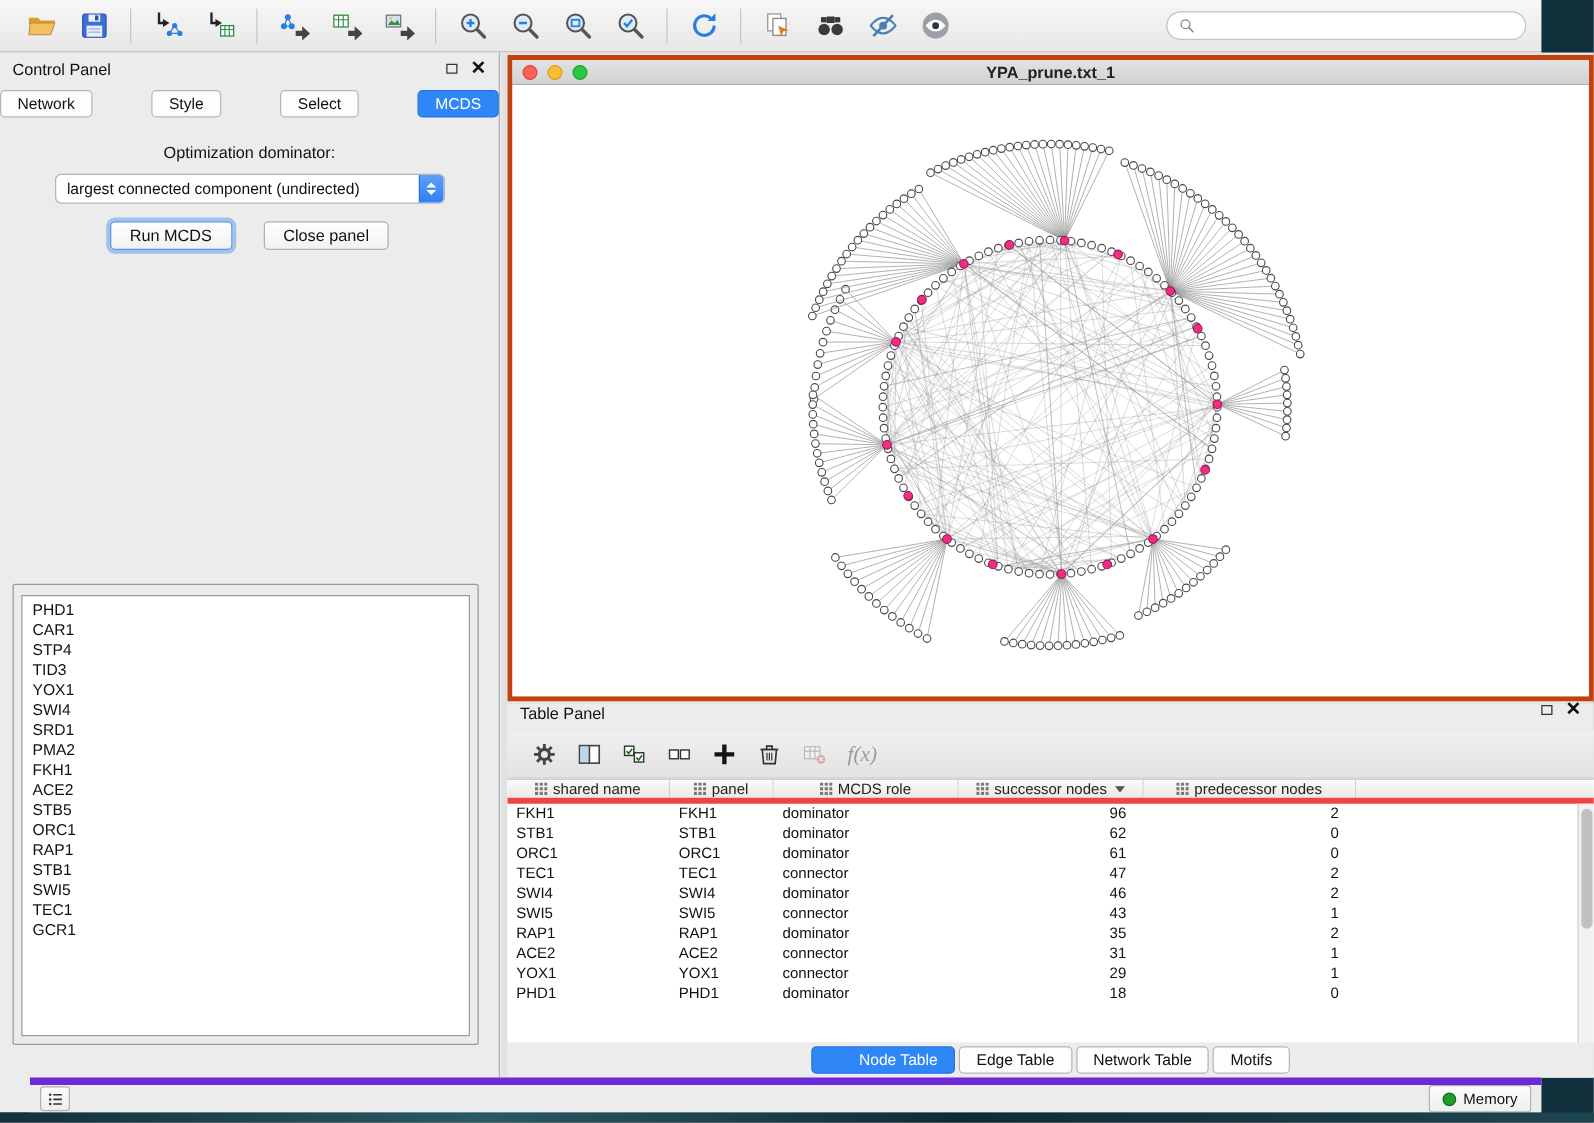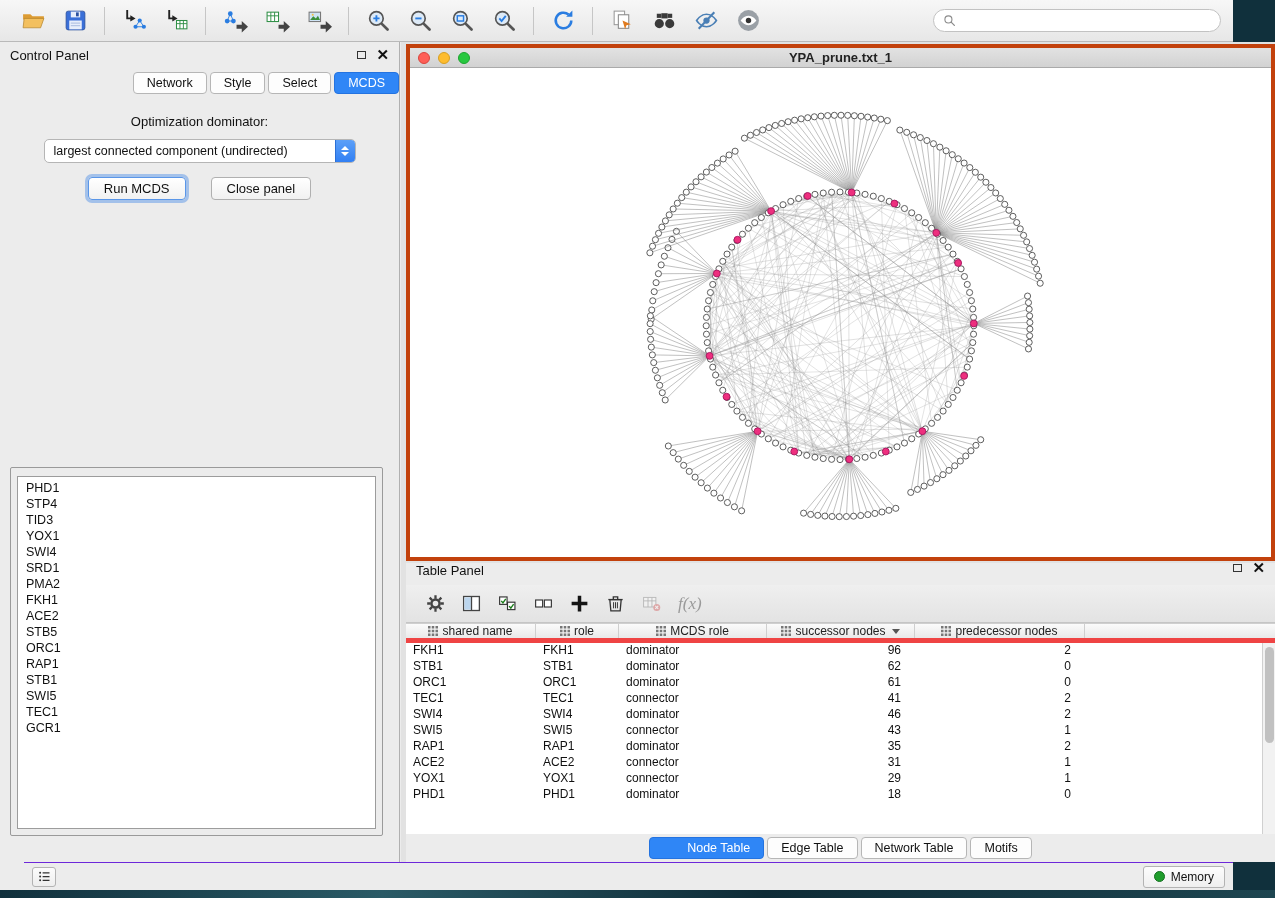--- a/index.html
+++ b/index.html
@@ -25,21 +25,21 @@
     font-family:"Liberation Sans",sans-serif; }
 
   
   .control-panel { position:absolute; top:42px; left:0; width:400px; height:820px;
     background:#ececec; border-right:1px solid #b0b0b0; }
   .panel-header { height:26px; display:flex; align-items:center; padding:0 10px; }
   .panel-title { font-size:13px; color:#111; }
   .panel-header-icons { margin-left:auto; display:flex; gap:10px; align-items:center; }
   .float-glyph { width:9px; height:8px; border:1.4px solid #333; display:inline-block; }
   .close-glyph { font-size:15px; font-weight:bold; color:#111; line-height:10px; }
-  .ctrl-tabs { display:flex; justify-content:flex-end; gap:3px; margin-top:4px; }
+  .ctrl-tabs { display:flex; justify-content:space-between; gap:3px; margin-top:4px; }
   .ctab { font-size:12.5px; padding:3px 13px; background:#fdfdfd; border:1px solid #b6b6b6;
     border-radius:4px; color:#111; }
   .ctab.active { background:#2f86f6; border-color:#2473e0; color:#fff; }
   .opt-label { text-align:center; font-size:13px; margin-top:20px; color:#111; }
   .combo { width:312px; height:24px; margin:10px auto 0; background:#fff;
     border:1px solid #b5b5b5; border-radius:5px; display:flex; align-items:center; overflow:hidden; }
   .combo-value { flex:1; font-size:12.5px; padding-left:9px; color:#111; white-space:nowrap; }
   .combo-cap { width:20px; height:24px; background:linear-gradient(#5ea1f8,#2f7ef3);
     border-left:1px solid #2a6fd6; display:flex; flex-direction:column; align-items:center;
     justify-content:center; gap:2px; }
@@ -100,21 +100,21 @@
     border-left:1px solid #d0d0d0; }
   .vthumb { position:absolute; top:4px; left:2px; width:9px; height:96px; background:#c1c1c1; border-radius:5px; }
   .tp-tabs { position:absolute; bottom:0; left:0; right:0; height:28px; display:flex;
     align-items:center; justify-content:center; gap:3px; background:#ececec; }
   .ttab { font-size:12.5px; padding:3px 13px; background:#fdfdfd; border:1px solid #b6b6b6;
     border-radius:4px; color:#111; }
   .ttab.active { background:#2f86f6; border-color:#2473e0; color:#fff;padding-left:37px; }
 
   
   .status-bar { position:absolute; left:0; right:0; top:862px; height:28px; background:#ececec;
-    border-top:1px solid #6d28d9; display:flex; align-items:center; padding:0 8px;margin-left:24px; }
+    border-top:6px solid #6d28d9; display:flex; align-items:center; padding:0 8px;margin-left:24px; }
   .status-left-btn { width:24px; height:20px; border:1px solid #b3b3b3; border-radius:3px;
     background:linear-gradient(#fcfcfc,#eee); display:flex; align-items:center; justify-content:center; }
   .memory-btn { margin-left:auto; display:flex; align-items:center; gap:6px; font-size:12px;
     color:#111; border:1px solid #b3b3b3; border-radius:3px; background:linear-gradient(#fdfdfd,#efefef);
     padding:3px 10px; }
   .mem-dot { width:11px; height:11px; border-radius:50%; background:#1f9d2c; border:1px solid #147020; }
 </style>
 </head>
 <body>
 
@@ -281,20 +281,21 @@
         </span>
     </div>
     <div class="btn-row">
       <button class="mac-btn focused">Run MCDS</button>
       <button class="mac-btn">Close panel</button>
     </div>
     <div class="groupbox">
       <span class="groupbox-legend">MCDS result (17 nodes)</span>
       <div class="mcds-list" id="mcds-list">
           <div class="mcds-item">PHD1</div>
+          <div class="mcds-item">CAR1</div>
           <div class="mcds-item">STP4</div>
           <div class="mcds-item">TID3</div>
           <div class="mcds-item">YOX1</div>
           <div class="mcds-item">SWI4</div>
           <div class="mcds-item">SRD1</div>
           <div class="mcds-item">PMA2</div>
           <div class="mcds-item">FKH1</div>
           <div class="mcds-item">ACE2</div>
           <div class="mcds-item">STB5</div>
           <div class="mcds-item">ORC1</div>
@@ -1048,21 +1049,21 @@
                   <rect x="4.5" y="0" width="3" height="3"></rect>
                   <rect x="9" y="0" width="3" height="3"></rect>
                   <rect x="0" y="4.5" width="3" height="3"></rect>
                   <rect x="4.5" y="4.5" width="3" height="3"></rect>
                   <rect x="9" y="4.5" width="3" height="3"></rect>
                   <rect x="0" y="9" width="3" height="3"></rect>
                   <rect x="4.5" y="9" width="3" height="3"></rect>
                   <rect x="9" y="9" width="3" height="3"></rect>
                 </g>
               </svg>
-              <span>role</span>
+              <span>panel</span>
             </div>
             <div class="th" style="width: 148px;">
               <svg viewBox="0 0 12 12">
                 <g fill="#777">
                   <rect x="0" y="0" width="3" height="3"></rect>
                   <rect x="4.5" y="0" width="3" height="3"></rect>
                   <rect x="9" y="0" width="3" height="3"></rect>
                   <rect x="0" y="4.5" width="3" height="3"></rect>
                   <rect x="4.5" y="4.5" width="3" height="3"></rect>
                   <rect x="9" y="4.5" width="3" height="3"></rect>
@@ -1127,21 +1128,21 @@
               <div class="td" style="width: 130px;">ORC1</div>
               <div class="td" style="width: 83px;">ORC1</div>
               <div class="td" style="width: 148px;">dominator</div>
               <div class="td num" style="width: 148px;">61</div>
               <div class="td num" style="width: 170px;">0</div>
             </div>
             <div class="tr">
               <div class="td" style="width: 130px;">TEC1</div>
               <div class="td" style="width: 83px;">TEC1</div>
               <div class="td" style="width: 148px;">connector</div>
-              <div class="td num" style="width: 148px;">41</div>
+              <div class="td num" style="width: 148px;">47</div>
               <div class="td num" style="width: 170px;">2</div>
             </div>
             <div class="tr">
               <div class="td" style="width: 130px;">SWI4</div>
               <div class="td" style="width: 83px;">SWI4</div>
               <div class="td" style="width: 148px;">dominator</div>
               <div class="td num" style="width: 148px;">46</div>
               <div class="td num" style="width: 170px;">2</div>
             </div>
             <div class="tr">

